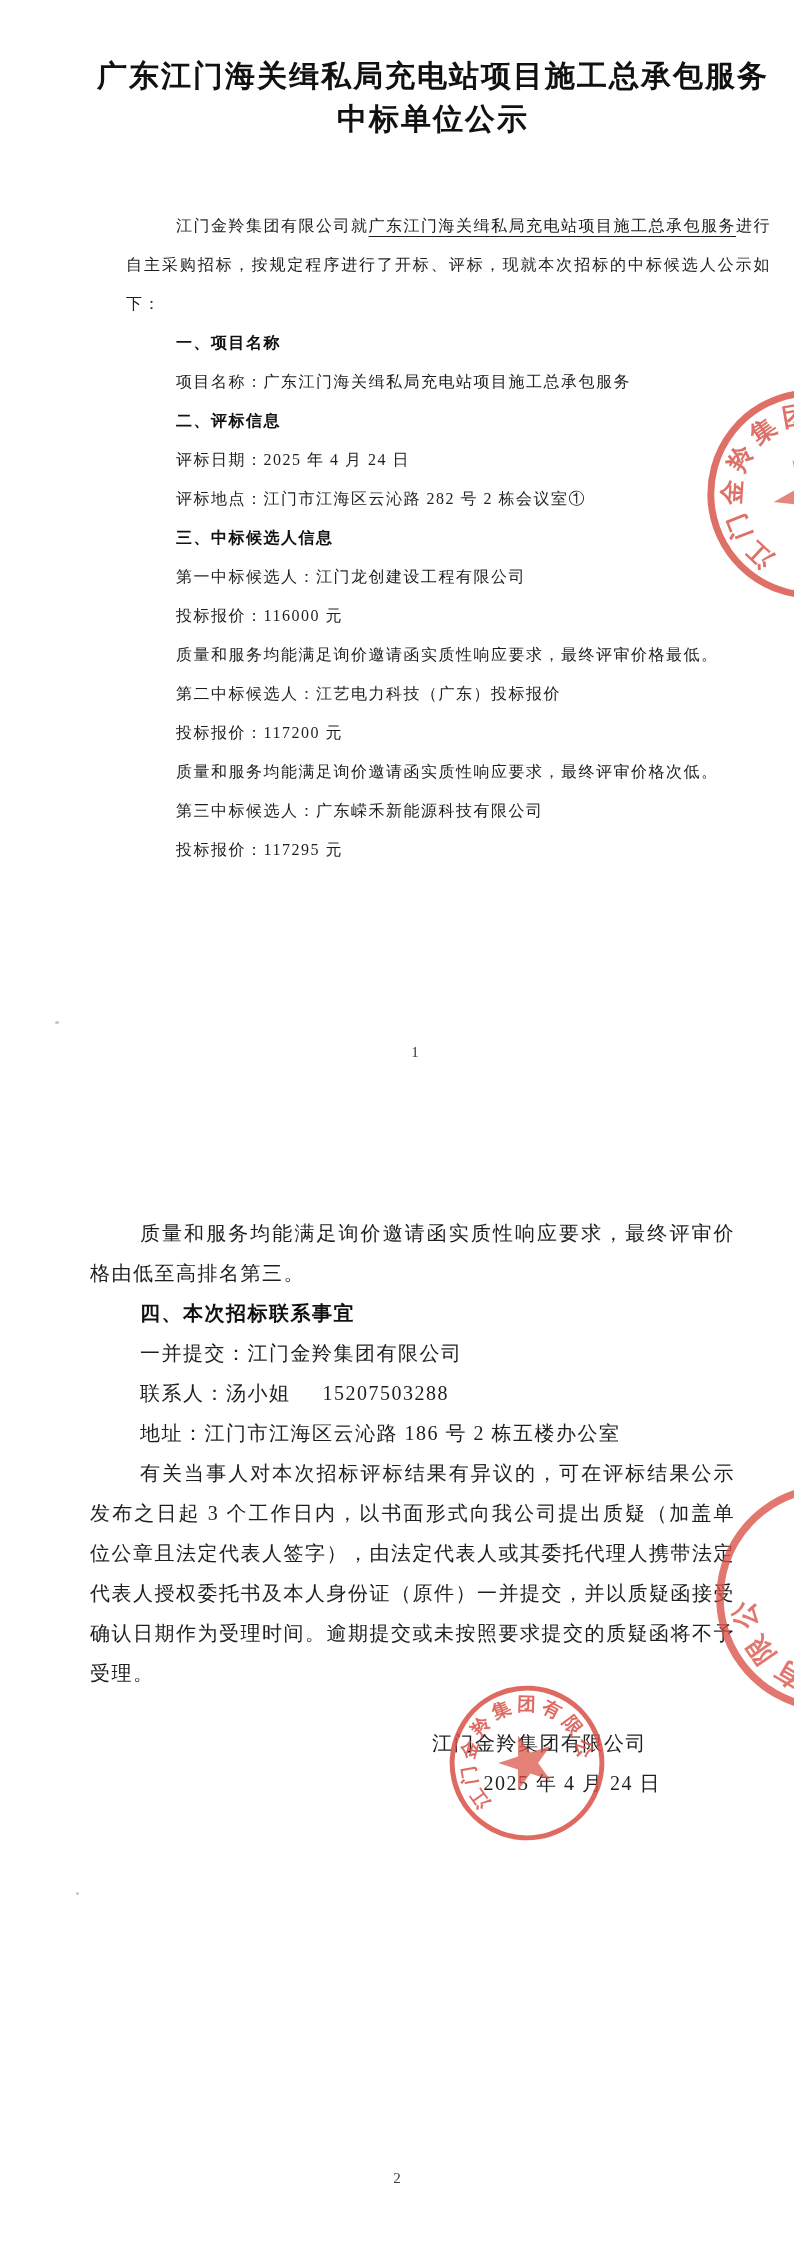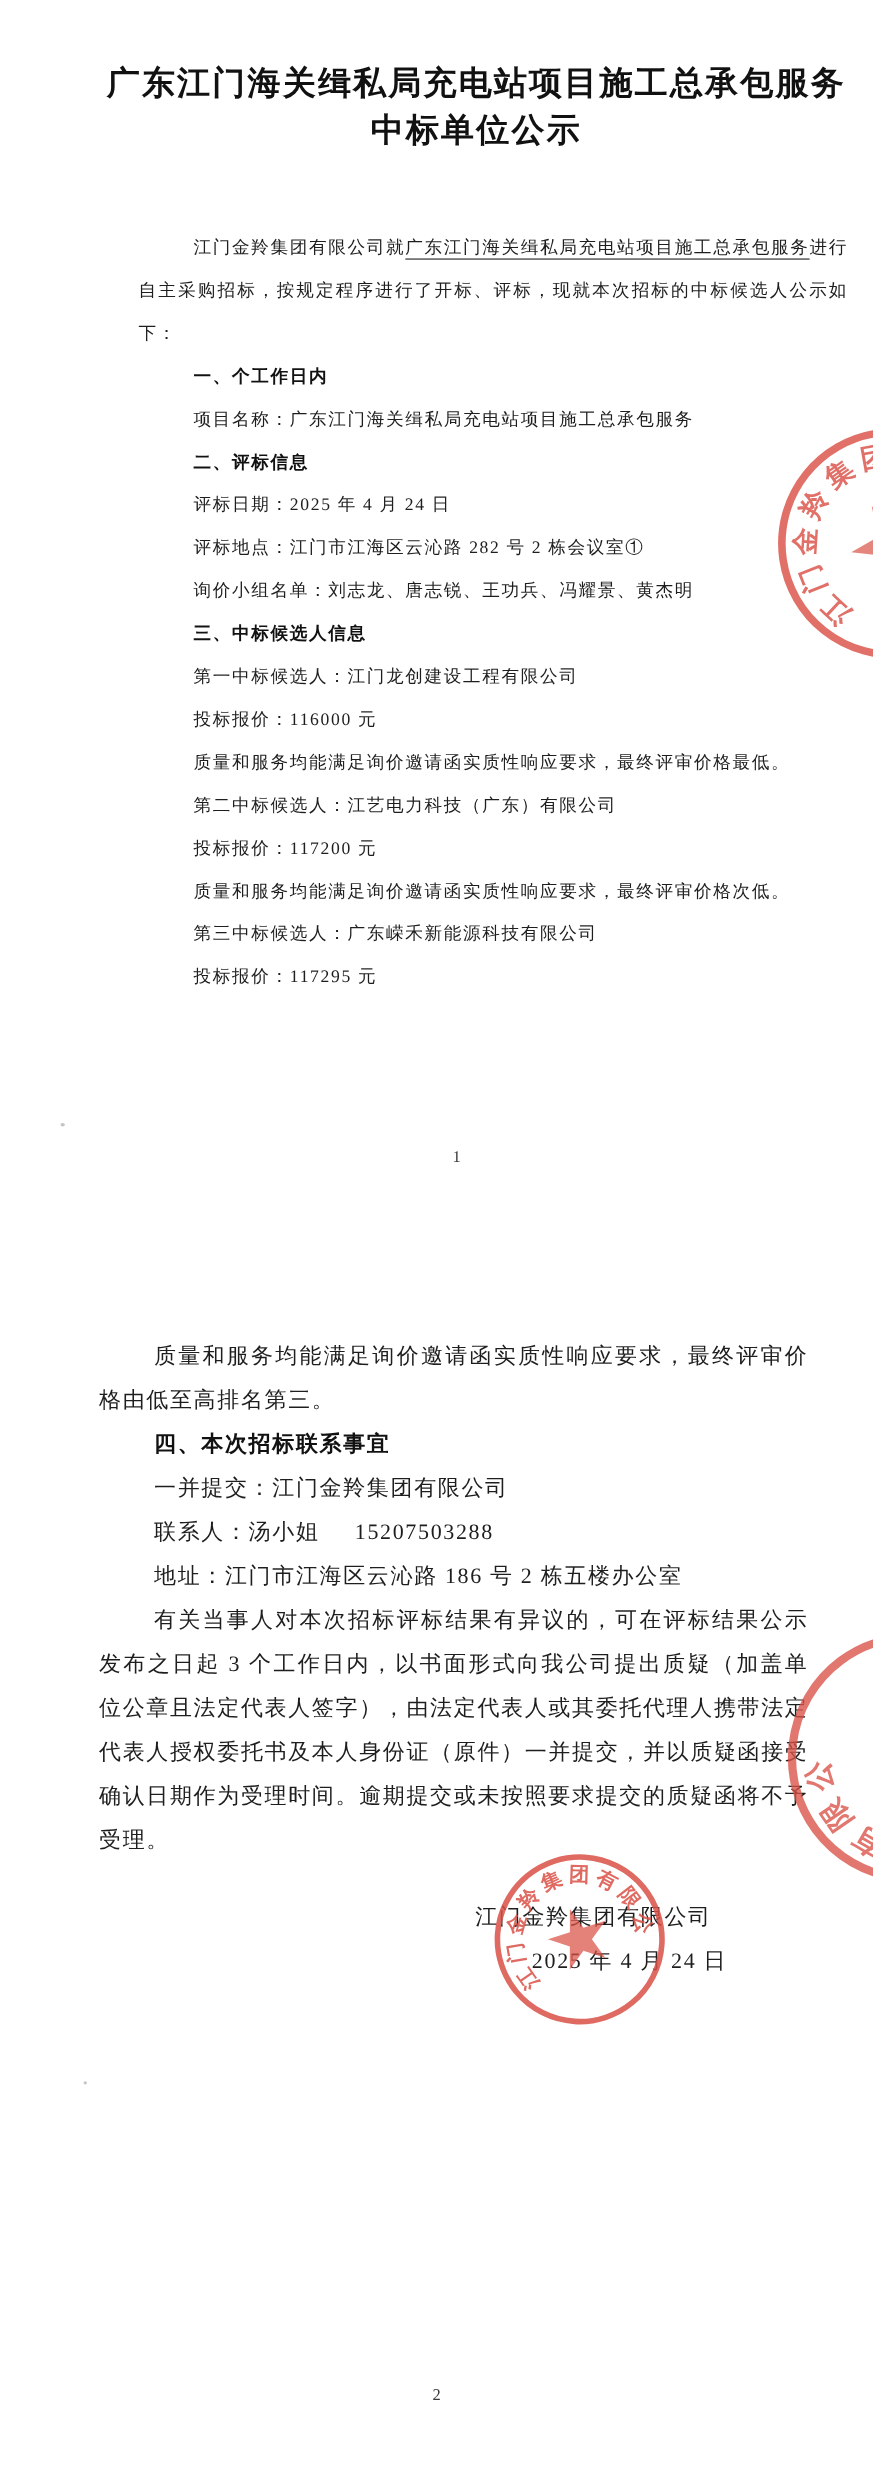--- a/index.html
+++ b/index.html
@@ -56,33 +56,32 @@
 <div class="page" id="page1">
 
   <h1>
     <span class="tl">广东江门海关缉私局充电站项目施工总承包服务</span>
     <span class="tl">中标单位公示</span>
   </h1>
 
   <div class="body1">
     <p class="j"><span>江门金羚集团有限公司就</span><span class="u">广东江门海关缉私局充电站项目施工总承包服务</span><span>进行自主采购招标，按规定程序进行了开标、评标，现就本次招标的中标候选人公示如下：</span></p>
 
-    <h2>一、个工作日内</h2>
+    <h2>一、项目名称</h2>
     <p class="ind">项目名称：广东江门海关缉私局充电站项目施工总承包服务</p>
 
     <h2>二、评标信息</h2>
     <p class="ind">评标日期：2025 年 4 月 24 日</p>
     <p class="ind">评标地点：江门市江海区云沁路 282 号 2 栋会议室①</p>
-    <p class="ind">询价小组名单：刘志龙、唐志锐、王功兵、冯耀景、黄杰明</p>
 
     <h2>三、中标候选人信息</h2>
     <p class="ind">第一中标候选人：江门龙创建设工程有限公司</p>
     <p class="ind">投标报价：116000 元</p>
     <p class="j">质量和服务均能满足询价邀请函实质性响应要求，最终评审价格最低。</p>
-    <p class="ind">第二中标候选人：江艺电力科技（广东）有限公司</p>
+    <p class="ind">第二中标候选人：江艺电力科技（广东）投标报价</p>
     <p class="ind">投标报价：117200 元</p>
     <p class="j">质量和服务均能满足询价邀请函实质性响应要求，最终评审价格次低。</p>
     <p class="ind">第三中标候选人：广东嵘禾新能源科技有限公司</p>
     <p class="ind">投标报价：117295 元</p>
   </div>
 
   <div class="dot dot1"></div>
 
   <svg class="seal seal-a" viewBox="-100 -100 200 200">
     <circle cx="0" cy="0" r="88" fill="none" stroke="#d95147" stroke-width="6"></circle>

